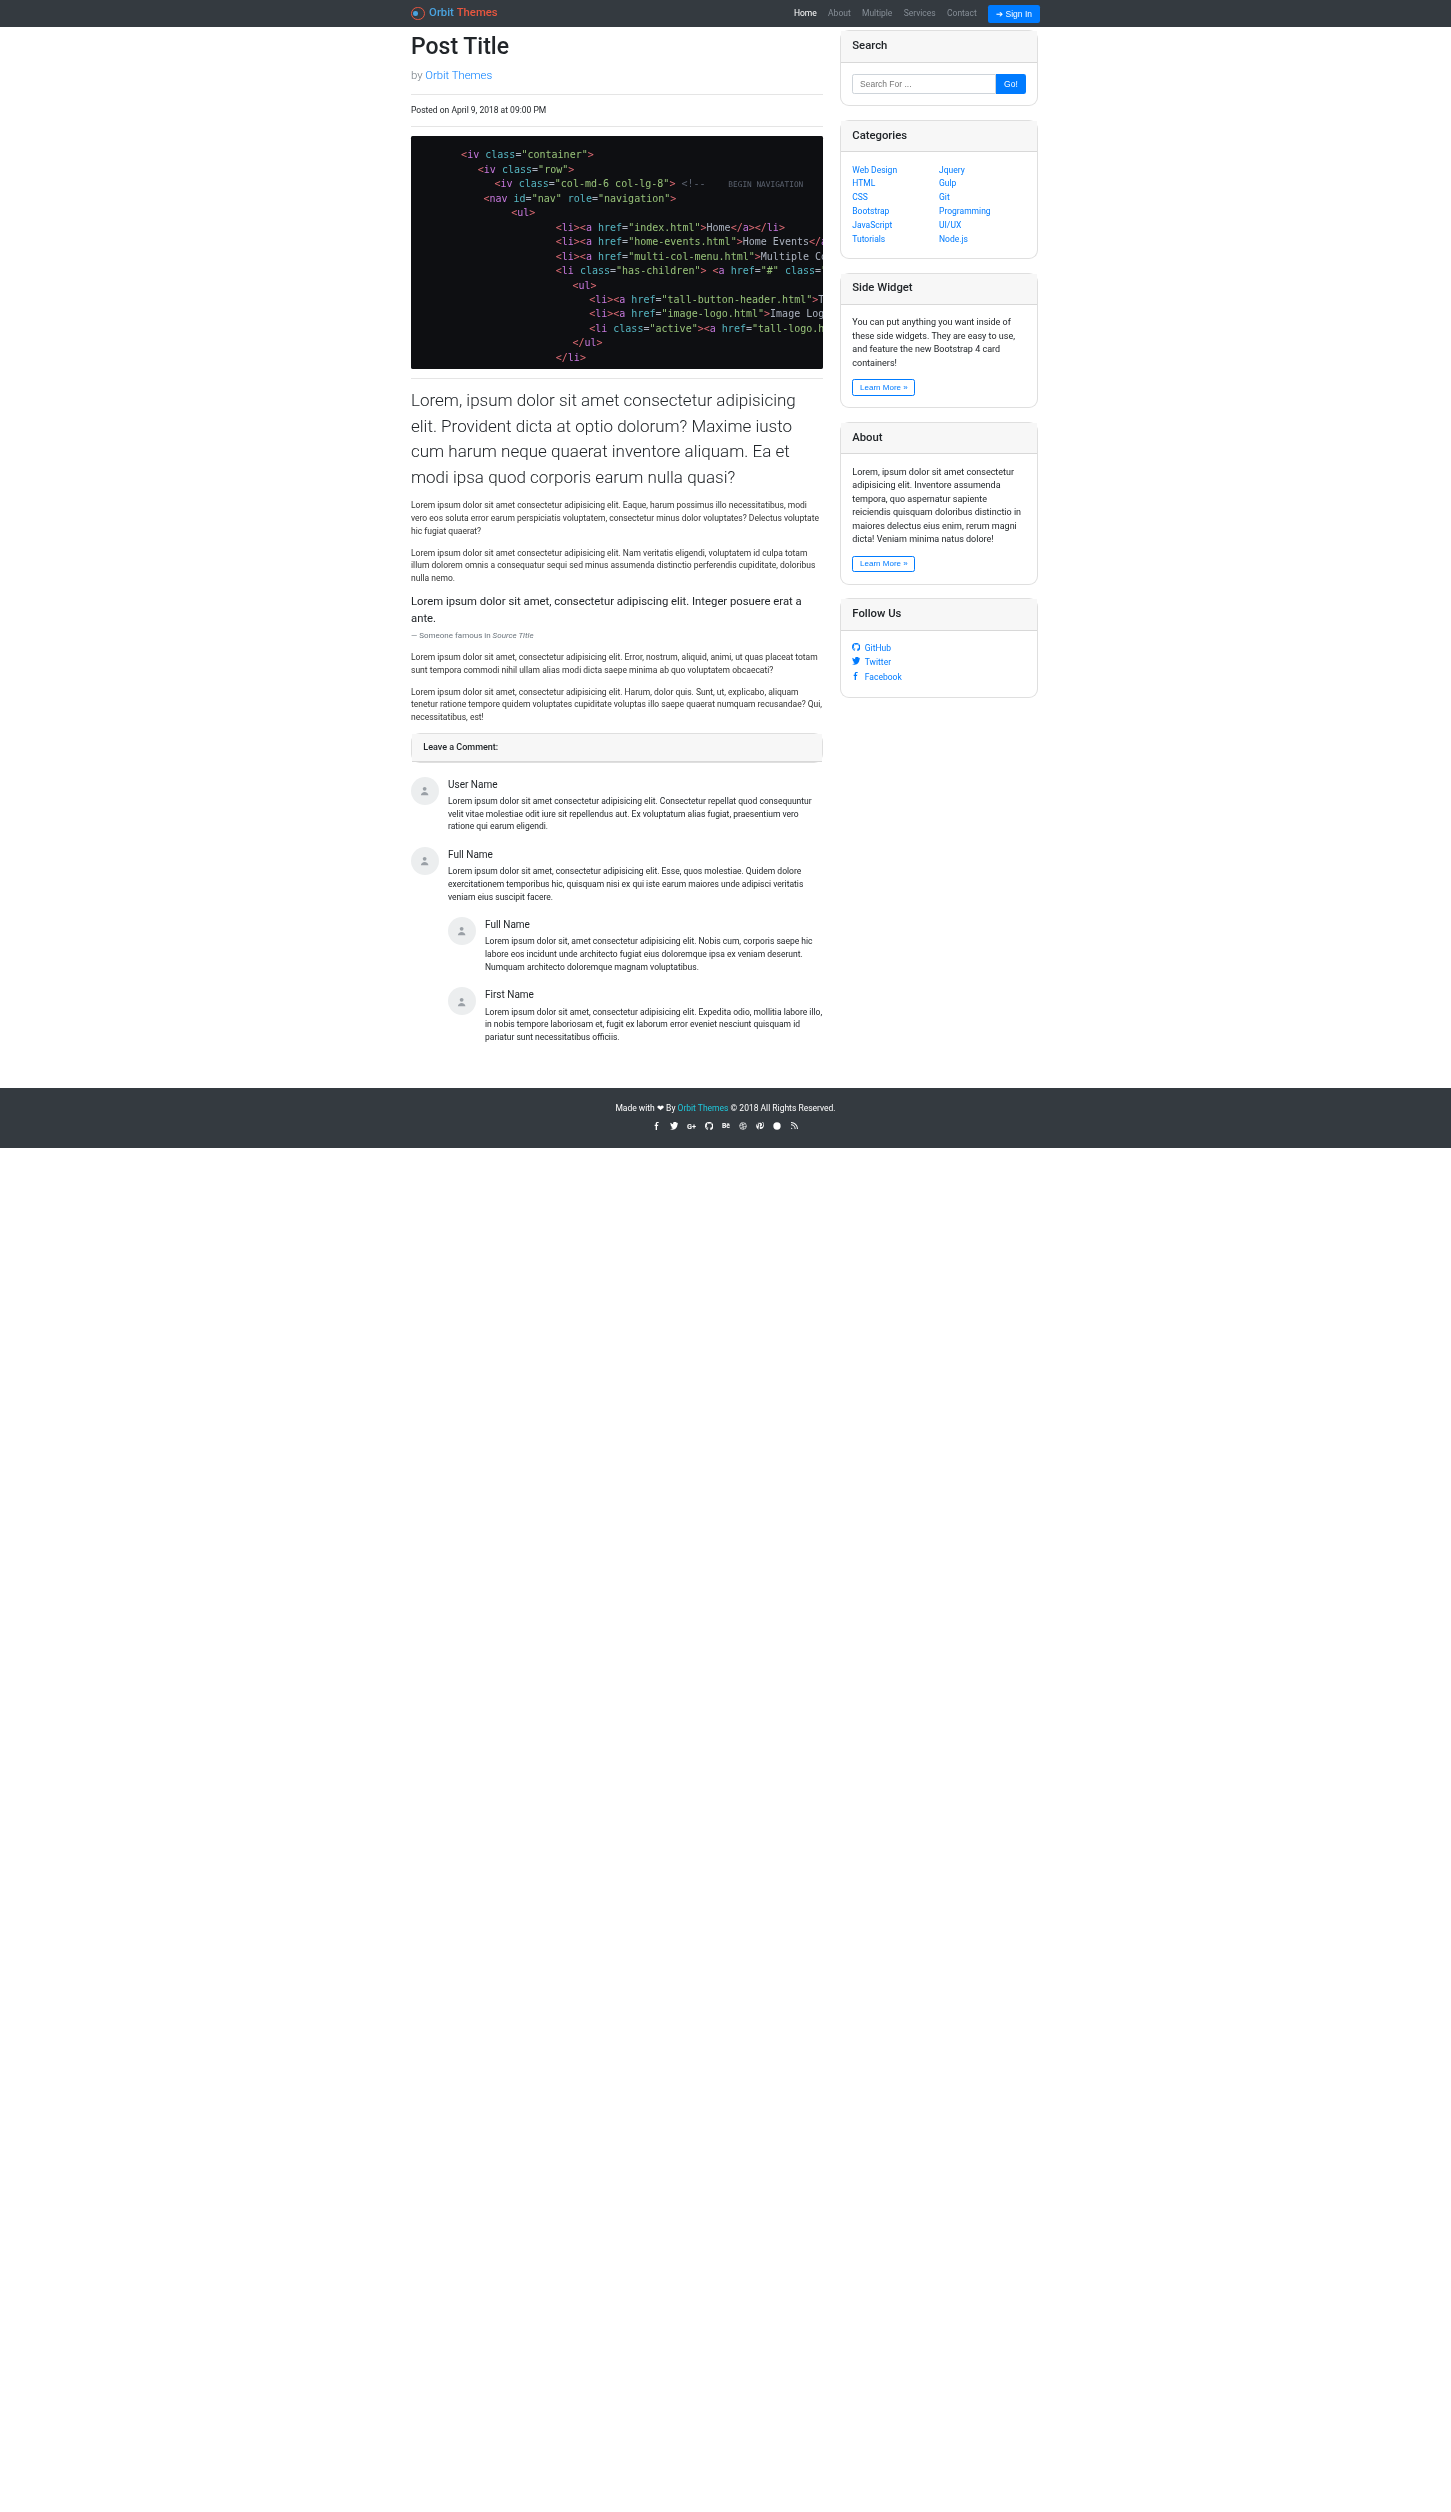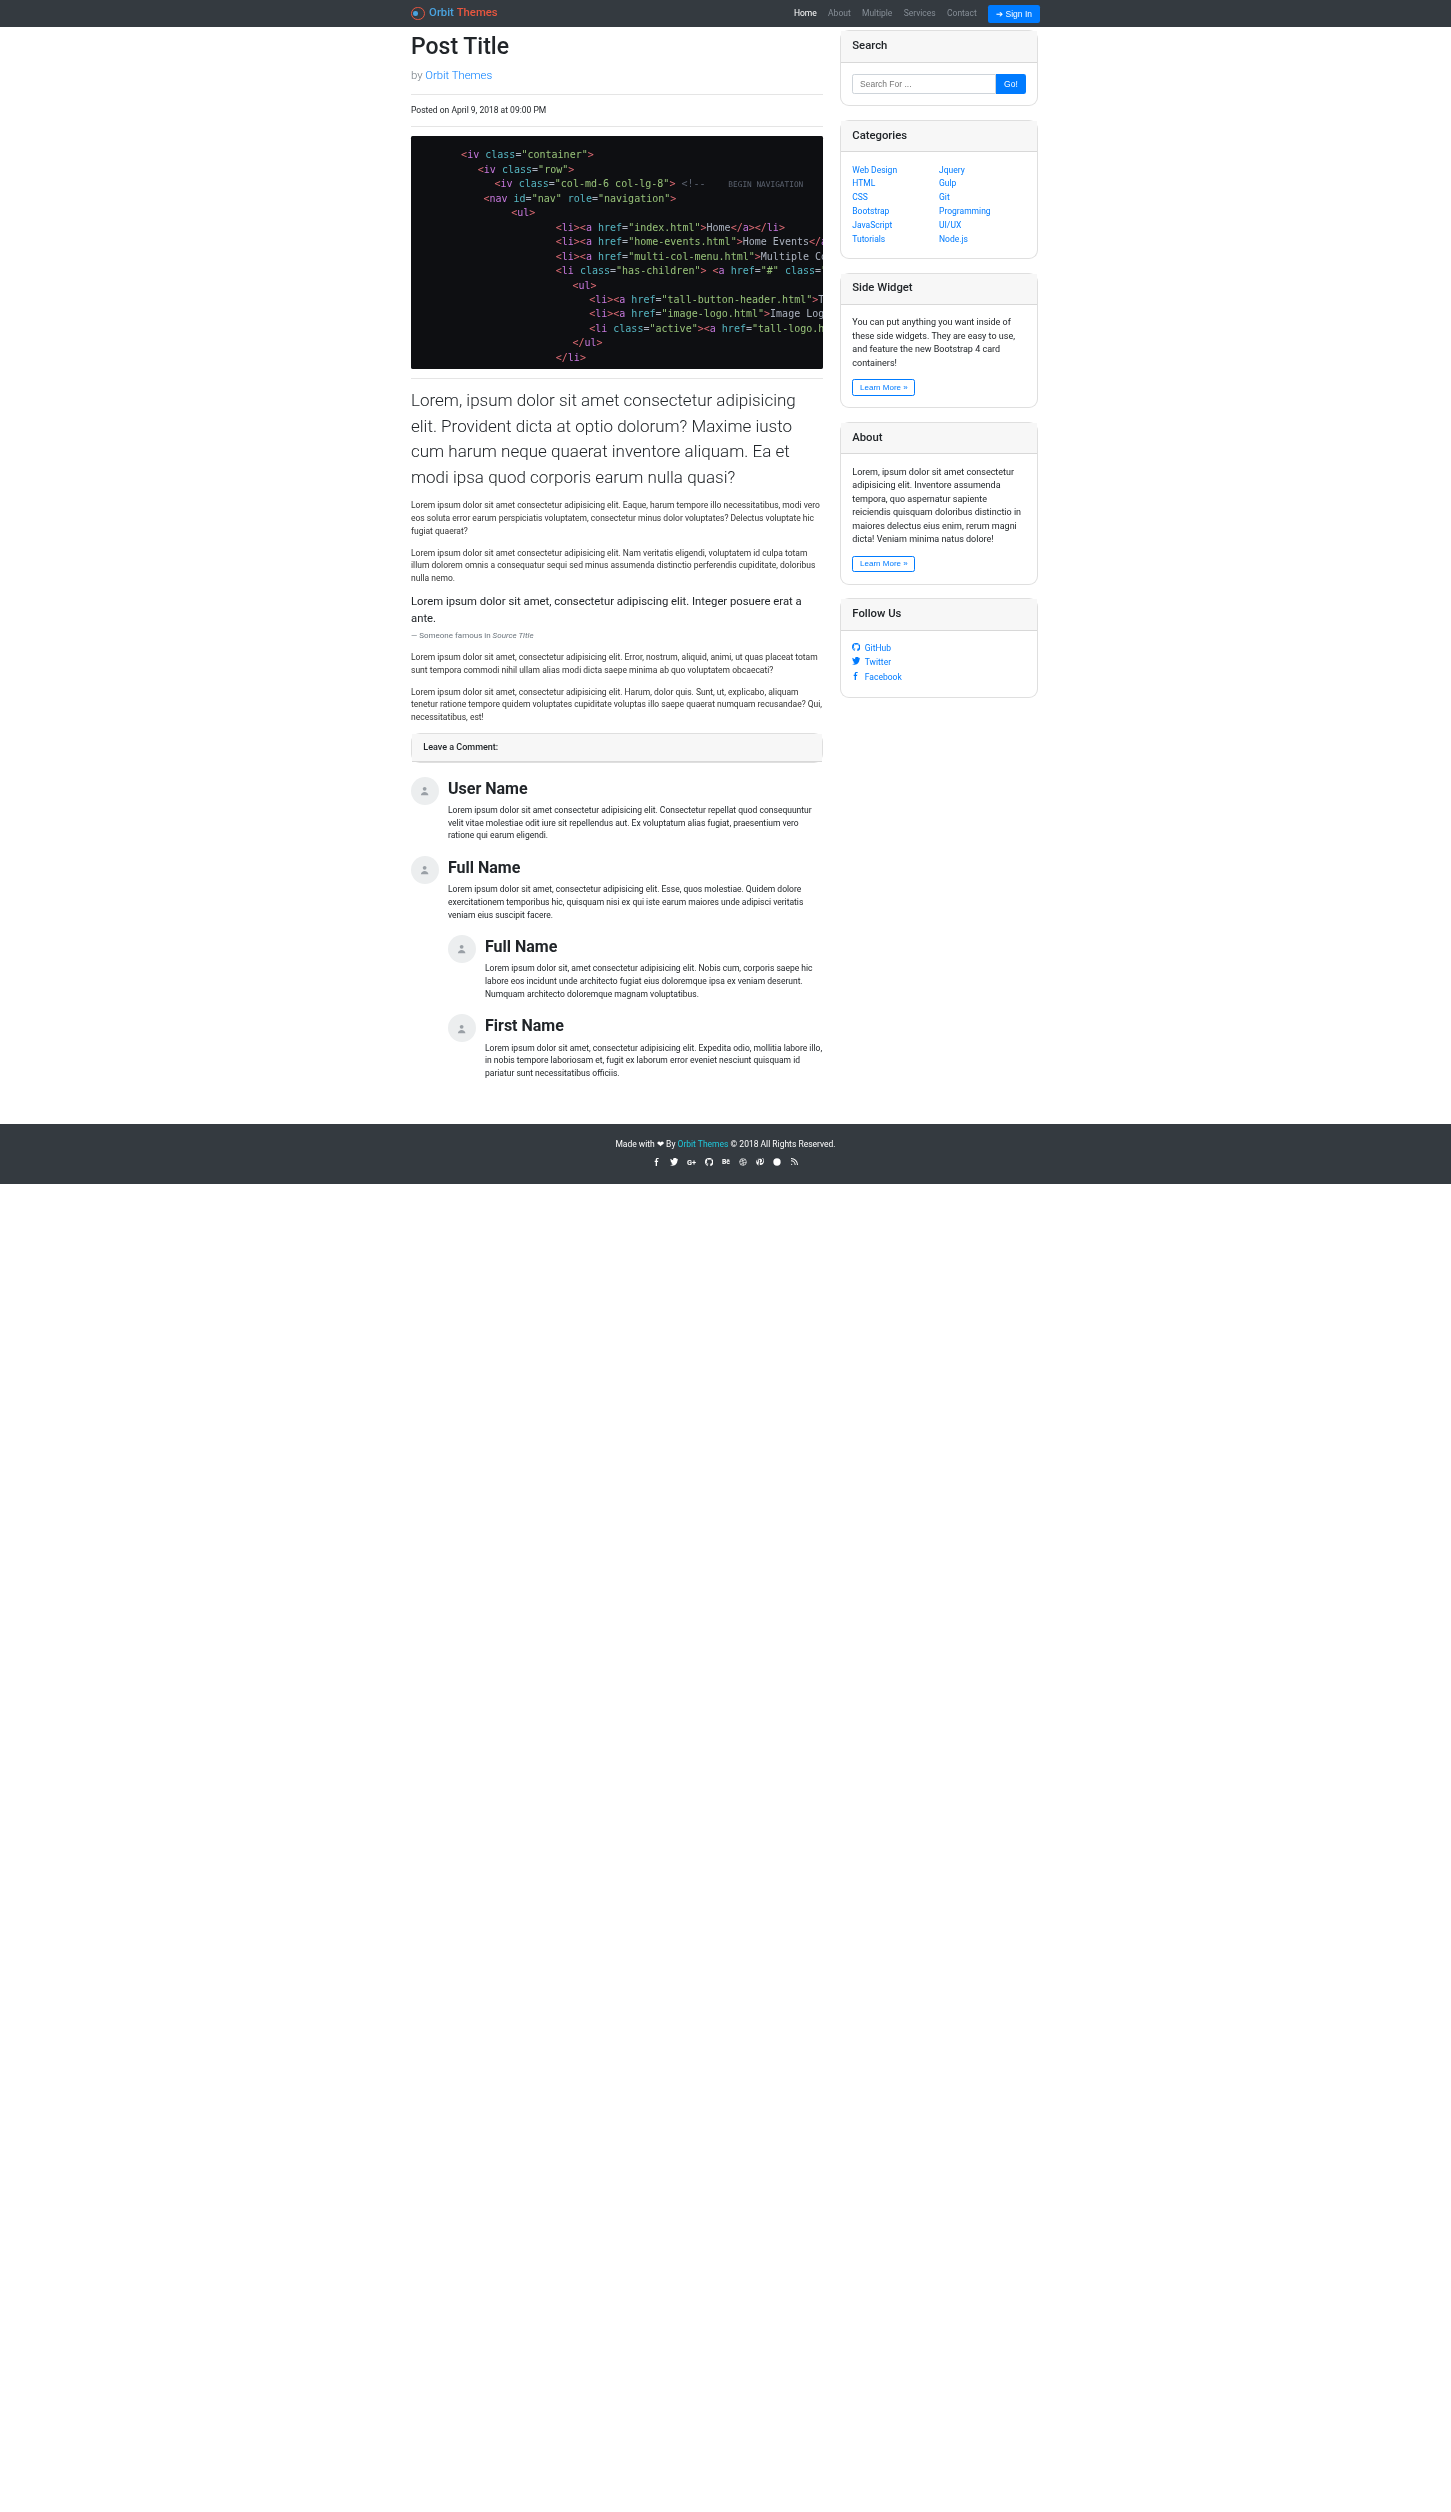--- a/index.html
+++ b/index.html
@@ -44,21 +44,21 @@
 .cat-col{flex:1}
 .cat-list{list-style:none}
 .cat-list li{margin-bottom:1.1px;font-size:8.5px}
 .side-text{font-size:9px;margin-bottom:9px}
 .follow-list{list-style:none}
 .follow-list li{margin-bottom:1.7px;font-size:8.5px}
 .follow-list a{display:inline-flex;align-items:center;gap:4.5px}
 .media{display:flex;margin-bottom:13.6px}
 .avatar{width:28px;height:28px;border-radius:50%;background:#eceeef;display:flex;align-items:center;justify-content:center;margin-right:9px;flex-shrink:0;color:#9aa0a6}
 .media-body{flex:1}
-.media-body h5{font-size:16px;font-weight:700;margin-bottom:3.4px}
+.media-body h5{font-size:10px;font-weight:400;margin-bottom:3.4px}
 .media-body p{font-size:8.5px}
 .nested{margin-top:13.6px}
 .footer{background:#343a40;color:#fff;text-align:center;padding:13.6px 0;margin-top:17px}
 .footer p{font-size:8.5px}
 .footer a{color:#1fc8db}
 .social-row{margin-top:6.8px;display:flex;justify-content:center;gap:9px;color:#fff;font-size:8.5px}
 .code-svg{background:#16181c;border-radius:2.3px}
 </style>
 </head>
 <body>
@@ -102,21 +102,21 @@
         <text x="260" y="248" font-family="monospace" font-size="18"><tspan fill="#e06c75">&lt;</tspan><tspan fill="#c678dd">li</tspan> <tspan fill="#56b6c2">class</tspan><tspan fill="#abb2bf">=</tspan><tspan fill="#98c379">"has-children"</tspan><tspan fill="#e06c75">&gt;</tspan> <tspan fill="#e06c75">&lt;</tspan><tspan fill="#c678dd">a</tspan> <tspan fill="#56b6c2">href</tspan><tspan fill="#abb2bf">=</tspan><tspan fill="#98c379">"#"</tspan> <tspan fill="#56b6c2">class</tspan><tspan fill="#abb2bf">=</tspan><tspan fill="#98c379">"current"</tspan></text>
         <text x="290" y="274" font-family="monospace" font-size="18"><tspan fill="#e06c75">&lt;</tspan><tspan fill="#c678dd">ul</tspan><tspan fill="#e06c75">&gt;</tspan></text>
         <text x="320" y="300" font-family="monospace" font-size="18"><tspan fill="#e06c75">&lt;</tspan><tspan fill="#c678dd">li</tspan><tspan fill="#e06c75">&gt;&lt;</tspan><tspan fill="#c678dd">a</tspan> <tspan fill="#56b6c2">href</tspan><tspan fill="#abb2bf">=</tspan><tspan fill="#98c379">"tall-button-header.html"</tspan><tspan fill="#e06c75">&gt;</tspan><tspan fill="#abb2bf">Tall But</tspan></text>
         <text x="320" y="326" font-family="monospace" font-size="18"><tspan fill="#e06c75">&lt;</tspan><tspan fill="#c678dd">li</tspan><tspan fill="#e06c75">&gt;&lt;</tspan><tspan fill="#c678dd">a</tspan> <tspan fill="#56b6c2">href</tspan><tspan fill="#abb2bf">=</tspan><tspan fill="#98c379">"image-logo.html"</tspan><tspan fill="#e06c75">&gt;</tspan><tspan fill="#abb2bf">Image Logo</tspan><tspan fill="#e06c75">&lt;/</tspan><tspan fill="#c678dd">a</tspan><tspan fill="#e06c75">&gt;&lt;/</tspan></text>
         <text x="320" y="352" font-family="monospace" font-size="18"><tspan fill="#e06c75">&lt;</tspan><tspan fill="#c678dd">li</tspan> <tspan fill="#56b6c2">class</tspan><tspan fill="#abb2bf">=</tspan><tspan fill="#98c379">"active"</tspan><tspan fill="#e06c75">&gt;&lt;</tspan><tspan fill="#c678dd">a</tspan> <tspan fill="#56b6c2">href</tspan><tspan fill="#abb2bf">=</tspan><tspan fill="#98c379">"tall-logo.html"</tspan><tspan fill="#e06c75">&gt;</tspan><tspan fill="#abb2bf">Tal</tspan></text>
         <text x="290" y="378" font-family="monospace" font-size="18"><tspan fill="#e06c75">&lt;/</tspan><tspan fill="#c678dd">ul</tspan><tspan fill="#e06c75">&gt;</tspan></text>
         <text x="260" y="404" font-family="monospace" font-size="18"><tspan fill="#e06c75">&lt;/</tspan><tspan fill="#c678dd">li</tspan><tspan fill="#e06c75">&gt;</tspan></text>
       </svg>
       <hr>
       <p class="lead">Lorem, ipsum dolor sit amet consectetur adipisicing elit. Provident dicta at optio dolorum? Maxime iusto cum harum neque quaerat inventore aliquam. Ea et modi ipsa quod corporis earum nulla quasi?</p>
-      <p class="para">Lorem ipsum dolor sit amet consectetur adipisicing elit. Eaque, harum tempore illo necessitatibus, modi vero eos soluta error earum perspiciatis voluptatem, consectetur minus dolor voluptates? Delectus voluptate hic fugiat quaerat?</p>
+      <p class="para">Lorem ipsum dolor sit amet consectetur adipisicing elit. Eaque, harum possimus illo necessitatibus, modi vero eos soluta error earum perspiciatis voluptatem, consectetur minus dolor voluptates? Delectus voluptate hic fugiat quaerat?</p>
       <p class="para">Lorem ipsum dolor sit amet consectetur adipisicing elit. Nam veritatis eligendi, voluptatem id culpa totam illum dolorem omnis a consequatur sequi sed minus assumenda distinctio perferendis cupiditate, doloribus nulla nemo.</p>
       <p class="blockquote">Lorem ipsum dolor sit amet, consectetur adipiscing elit. Integer posuere erat a ante.</p>
       <p class="bq-footer"><span>Someone famous in </span><span class="cite">Source Title</span></p>
       <p class="para">Lorem ipsum dolor sit amet, consectetur adipisicing elit. Error, nostrum, aliquid, animi, ut quas placeat totam sunt tempora commodi nihil ullam alias modi dicta saepe minima ab quo voluptatem obcaecati?</p>
       <p class="para">Lorem ipsum dolor sit amet, consectetur adipisicing elit. Harum, dolor quis. Sunt, ut, explicabo, aliquam tenetur ratione tempore quidem voluptates cupiditate voluptas illo saepe quaerat numquam recusandae? Qui, necessitatibus, est!</p>
 
       <div class="card">
         <div class="card-header">Leave a Comment:</div>
       </div>
 

